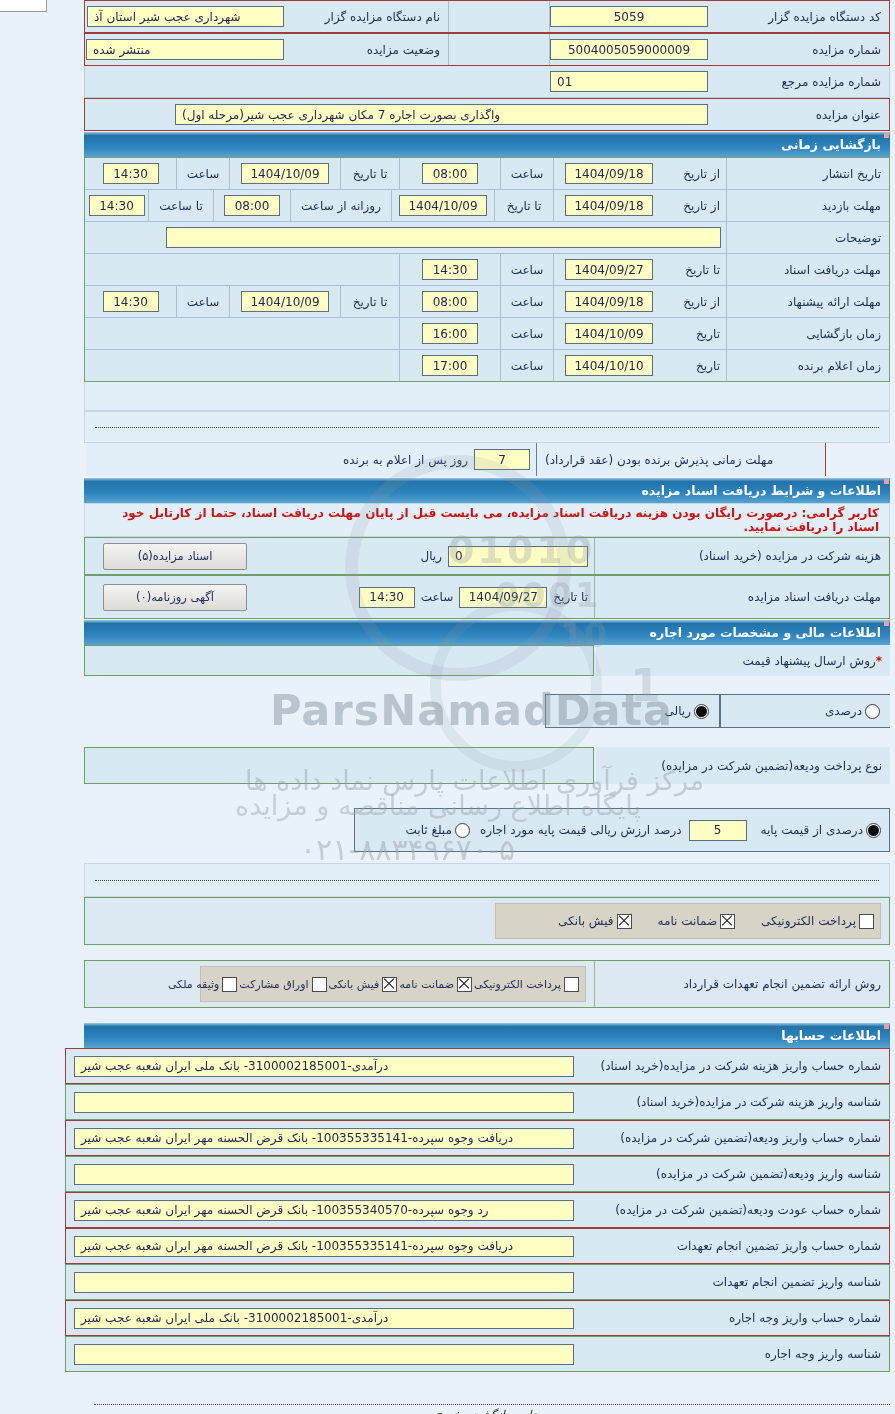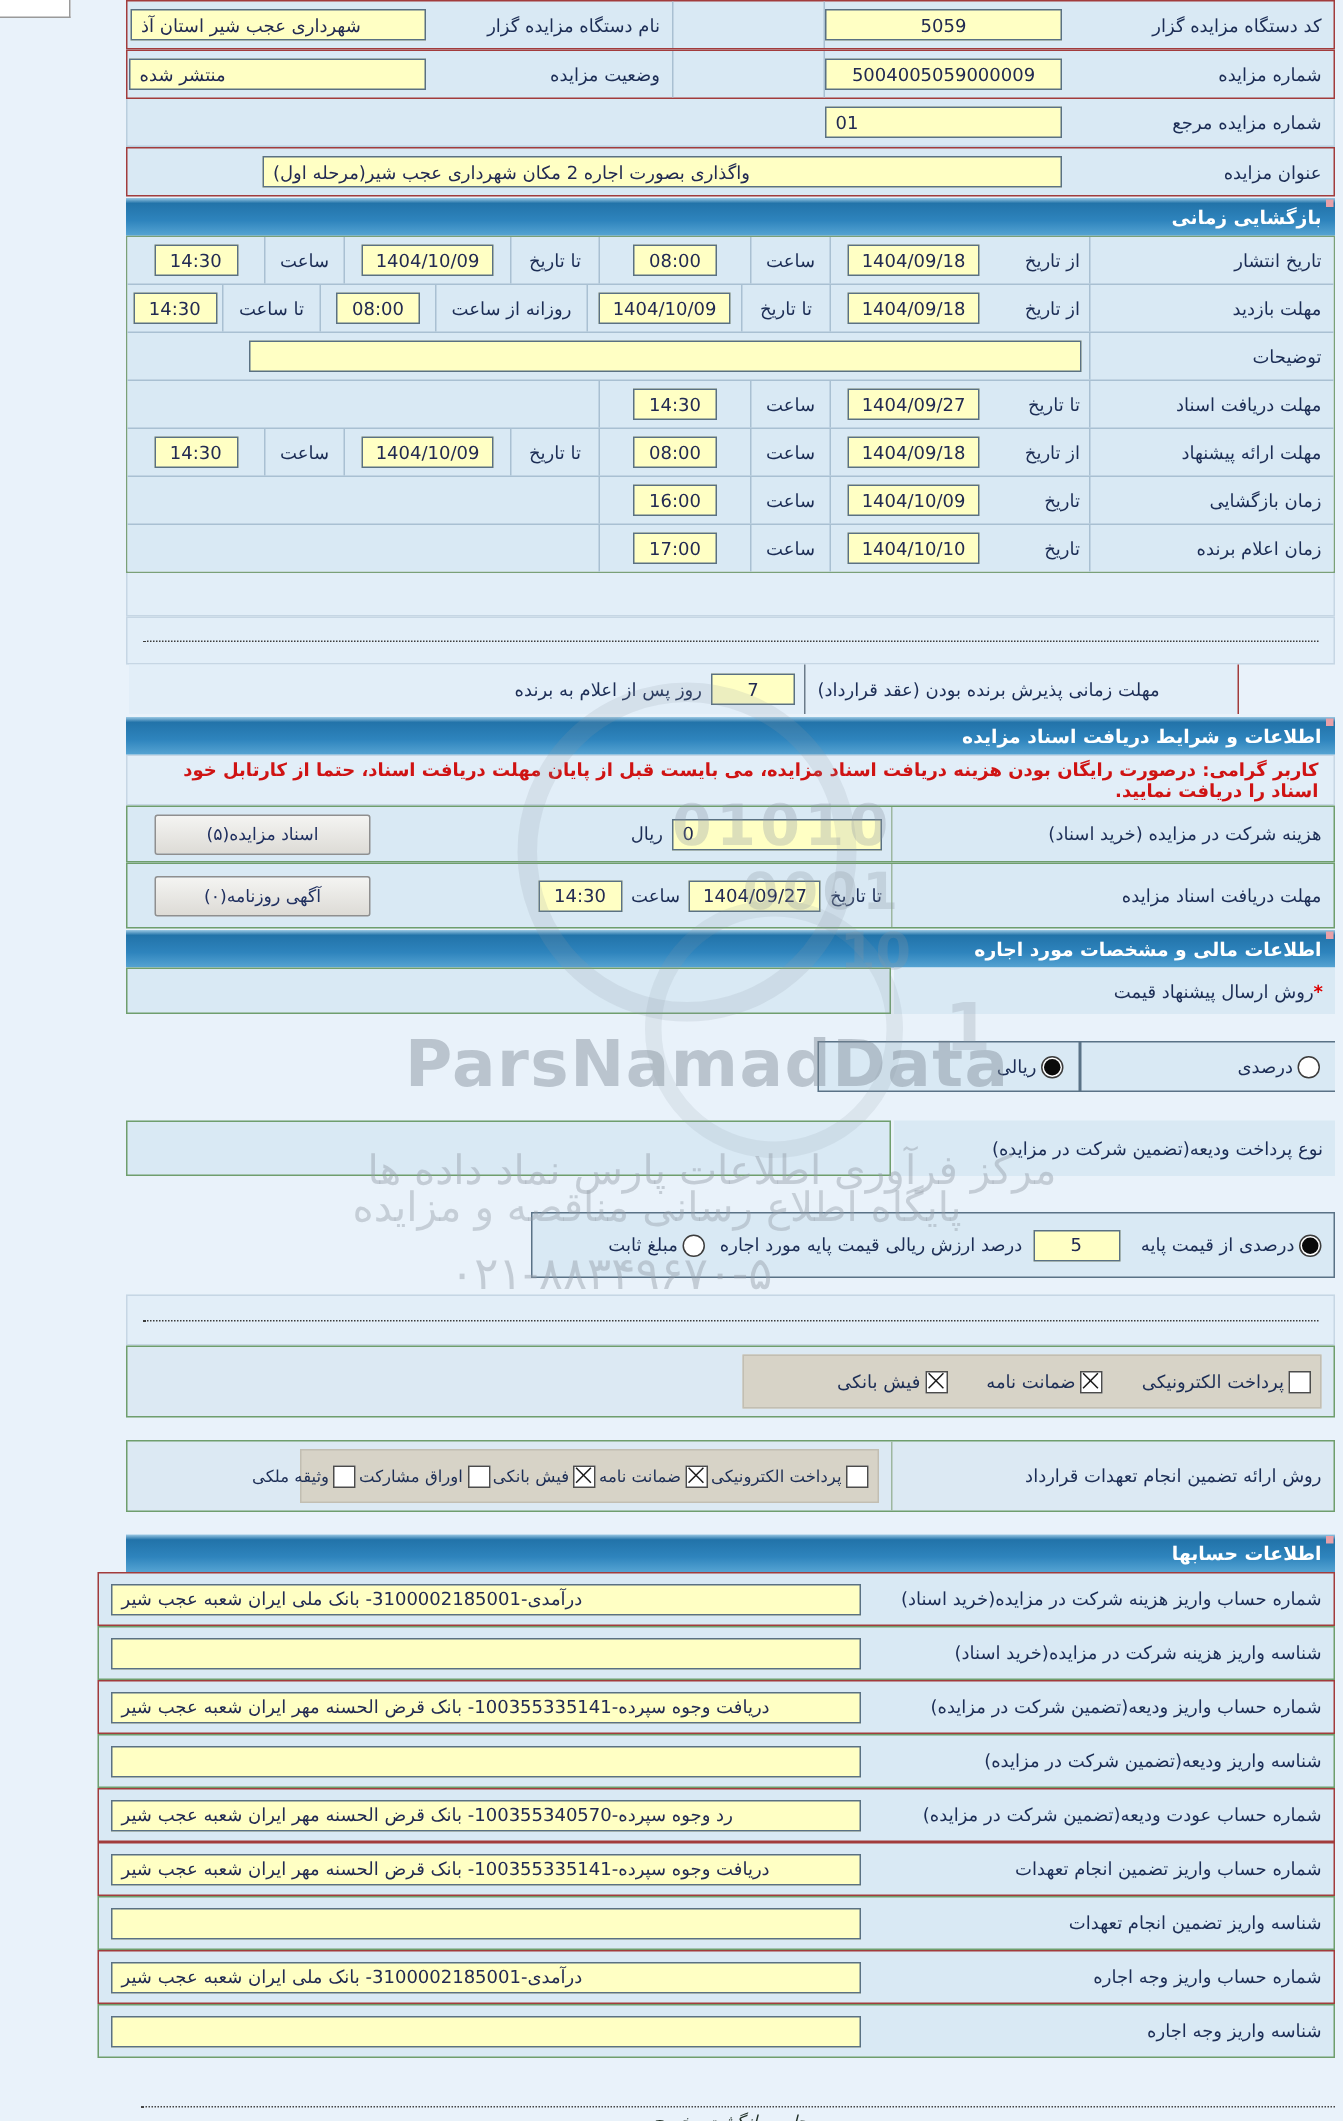--- a/index.html
+++ b/index.html
@@ -78,21 +78,21 @@
     <div style="width:100px;align-self:stretch;border-left:1px solid #a9c0d2;border-right:1px solid #a9c0d2;"></div>
     <div class="lbl" style="width:148px;">وضعیت مزایده</div>
     <div class="inp rt" style="width:198px;">منتشر شده</div>
   </div>
   <div class="row">
     <div class="lbl" style="width:165px;">شماره مزایده مرجع</div>
     <div class="inp rt" style="width:158px;">01</div>
   </div>
   <div class="row red">
     <div class="lbl" style="width:165px;">عنوان مزایده</div>
-    <div class="inp rt" style="flex:1;margin-left:90px;">واگذاری بصورت اجاره 2 مکان شهرداری عجب شیر(مرحله اول)</div>
+    <div class="inp rt" style="flex:1;margin-left:90px;">واگذاری بصورت اجاره 7 مکان شهرداری عجب شیر(مرحله اول)</div>
   </div>
 
   <div class="hdr">بازگشایی زمانی</div>
   <div style="border:1px solid #7aa078;">
     <div class="row first" style="border:none;border-bottom:1px solid #a9c0d2;">
       <div class="lbl sep" style="width:146px;">تاریخ انتشار</div>
       <div class="subtxt" style="width:50px;">از تاریخ</div>
       <div class="cell" style="width:110px;">
           <div class="inp date">1404/09/18</div>
         </div>

